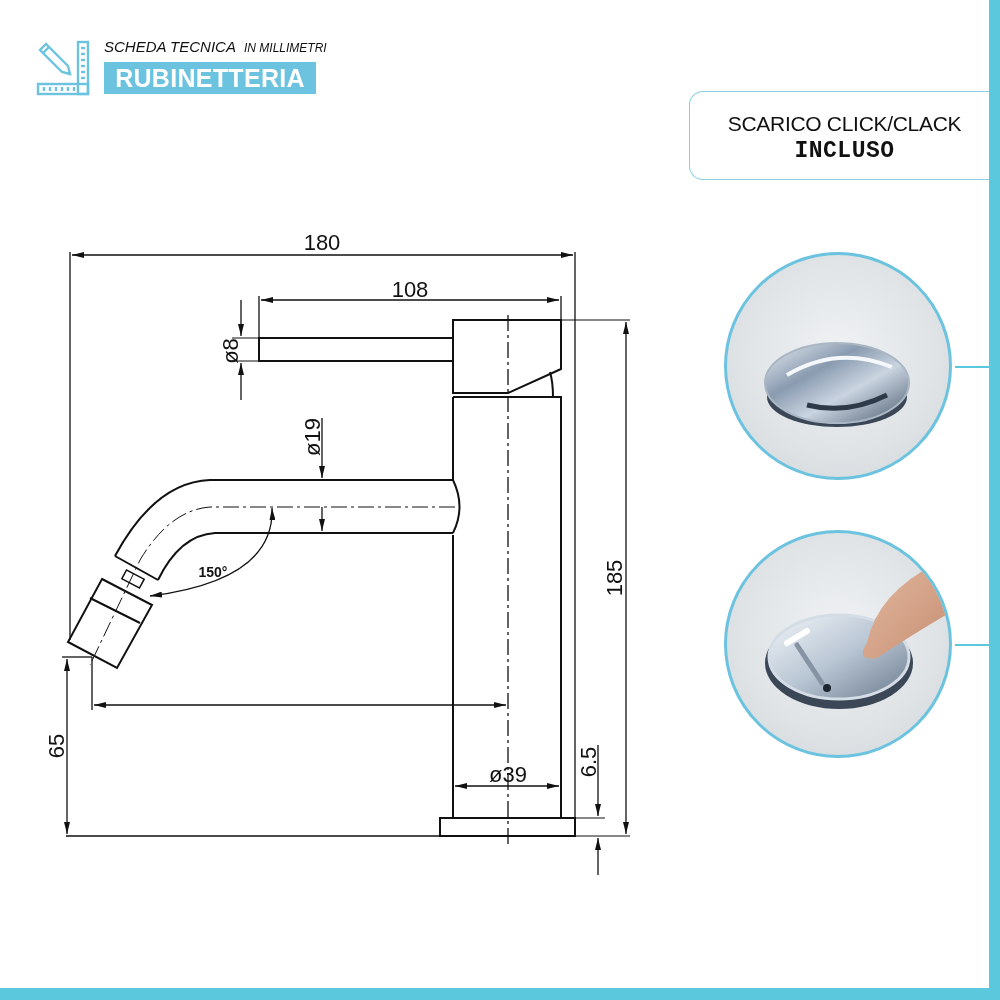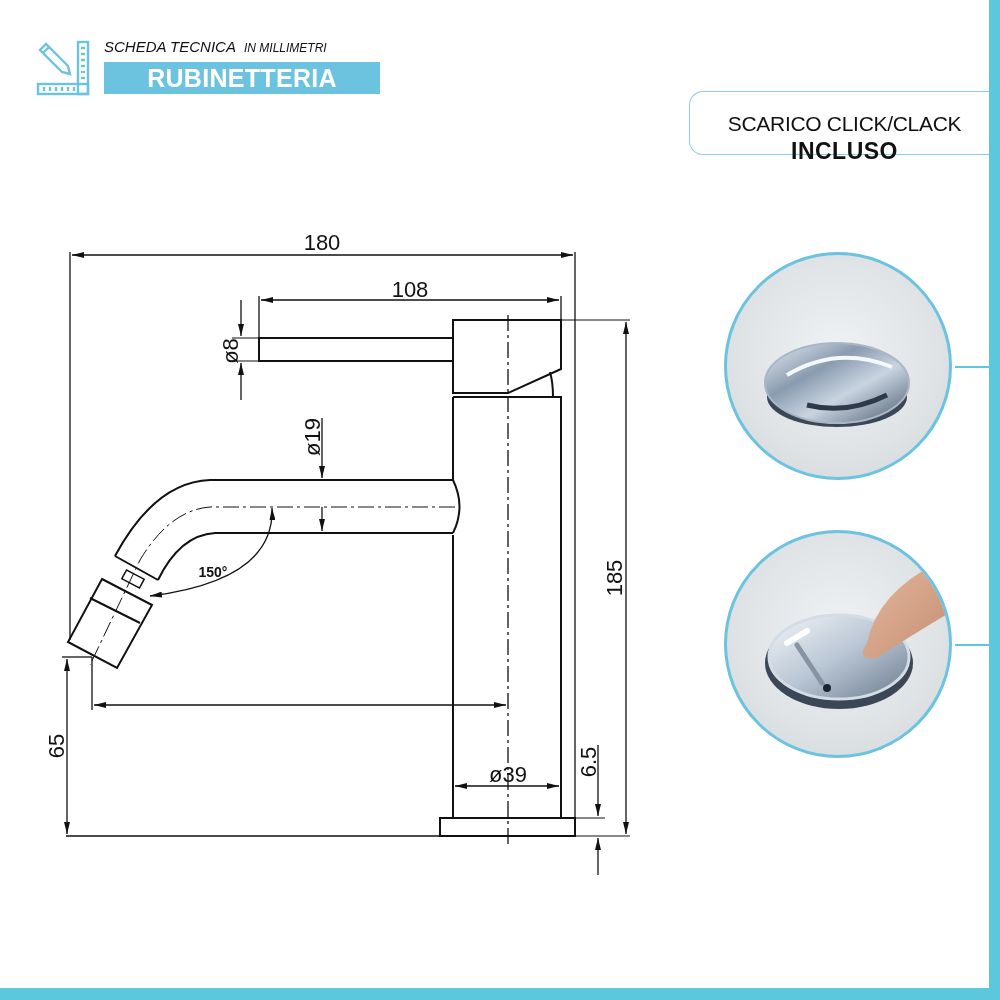--- a/index.html
+++ b/index.html
@@ -7,31 +7,31 @@
     width: 1000px; height: 1000px; position: relative; overflow: hidden;
     background: #ffffff; font-family: "Liberation Sans", sans-serif;
   }
   .header-icon { position: absolute; left: 36px; top: 40px; width: 58px; height: 56px; }
   .header-title {
     position: absolute; left: 104px; top: 38px; font-size: 15px; font-style: italic;
     color: #111; white-space: nowrap; text-align: right;
   }
   .header-title .sub { font-size: 12px; margin-left: 8px; }
   .header-band {
-    position: absolute; left: 104px; top: 62px; width: 276px; height: 32px;
+    position: absolute; left: 104px; top: 62px; width: 212px; height: 32px;
     background: #6cc3df; color: #fff; font-weight: bold; font-size: 25px;
     text-align: center; line-height: 33px; letter-spacing: 0.3px;
   }
   .badge {
-    position: absolute; left: 689px; top: 91px; width: 310px; height: 64px;
+    position: absolute; left: 689px; top: 91px; width: 310px; height: 89px;
     border: 1px solid #8ccfe2; border-right: none; border-radius: 14px 0 0 14px;
     box-sizing: border-box; text-align: center; background: #fff;
   }
   .badge .l1 { margin-top: 20px; font-size: 21px; color: #111; letter-spacing: -0.3px; }
-  .badge .l2 { margin-top: 2px; font-size: 23px; font-weight: bold; color: #111; letter-spacing: 0.5px; }
+  .badge .l2 { margin-top: 2px; font-size: 23px; font-weight: bold; color: #111; letter-spacing: 0.5px; font-family: Liberation Mono, monospace; }
   .right-bar { position: absolute; left: 989px; top: 0; width: 11px; height: 1000px; background: #5bc8de; }
   .bottom-bar { position: absolute; left: 0; top: 988px; width: 1000px; height: 12px; background: #5bc8de; }
   .connector { position: absolute; height: 2px; background: #5bc8de; width: 36px; left: 955px; }
   .photo {
     position: absolute; width: 228px; height: 228px; border-radius: 50%;
     border: 3px solid #6cc3df; box-sizing: border-box; overflow: hidden;
     background: radial-gradient(circle at 50% 45%, #f0f2f4 0%, #dfe3e6 60%, #cfd5d9 100%);
   }
   .drawing { position: absolute; left: 0; top: 0; }
   .dim-text { font-family: "Liberation Sans", sans-serif; font-size: 22px; fill: #111; }

